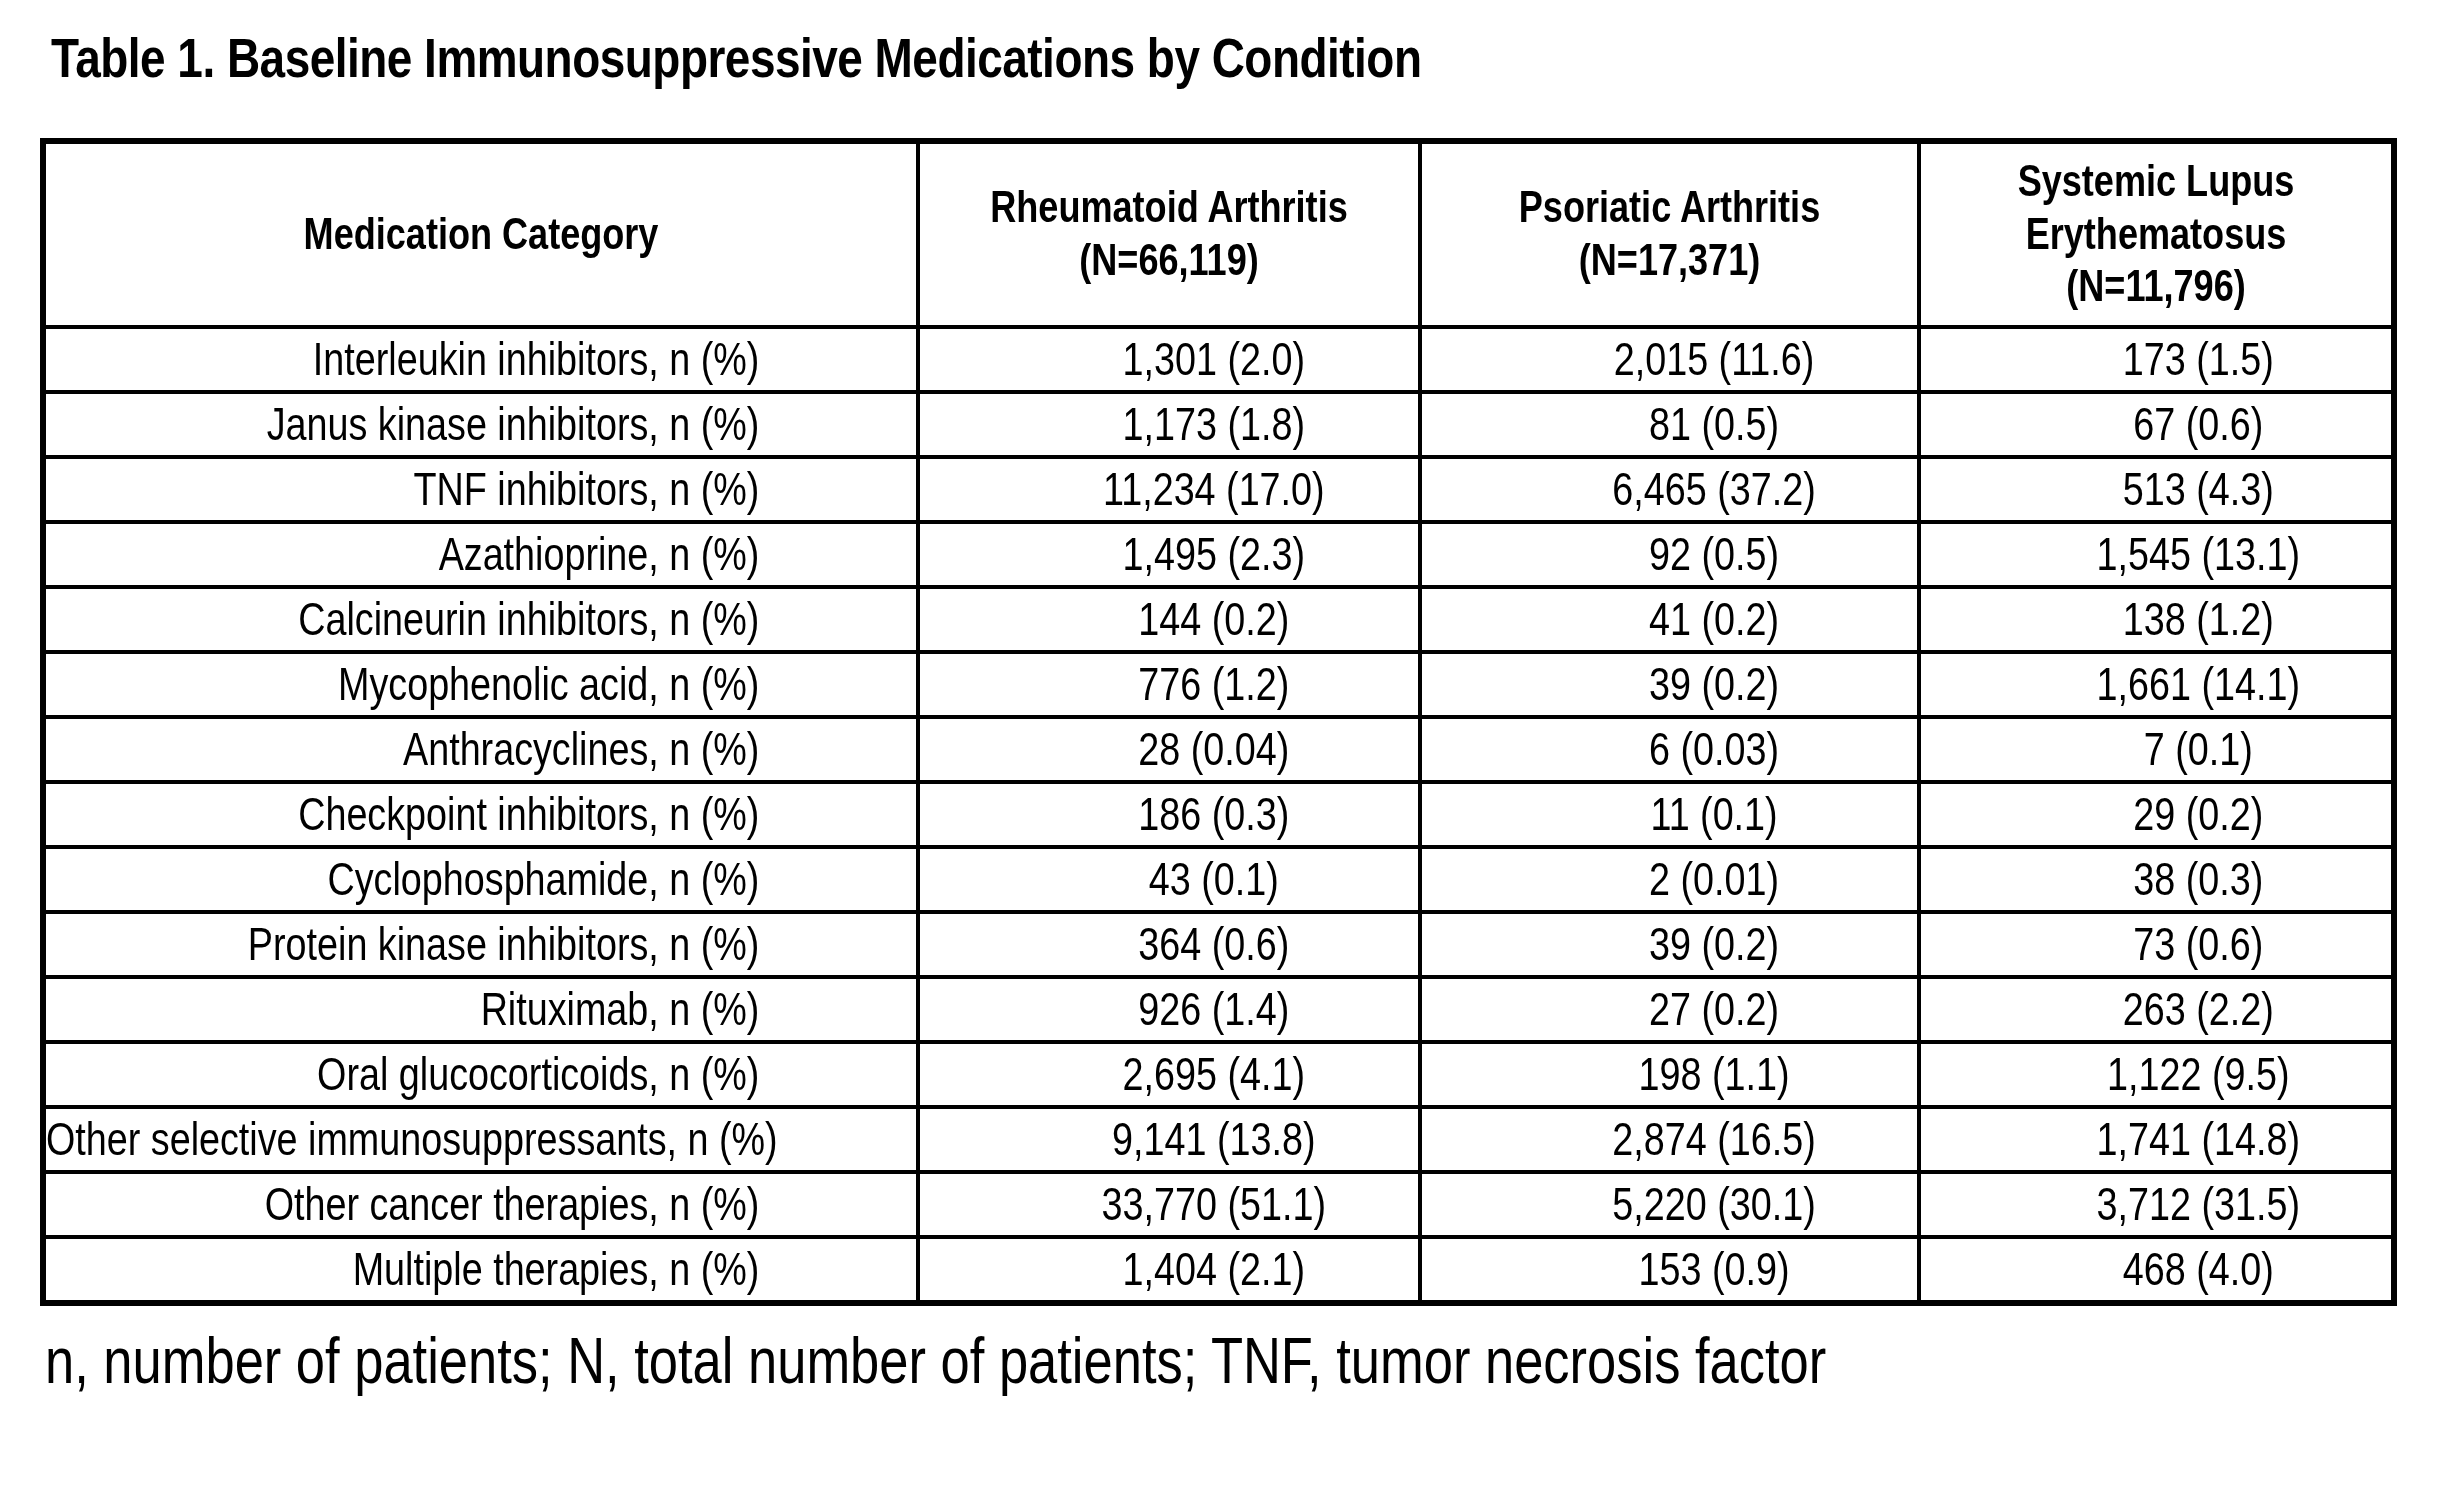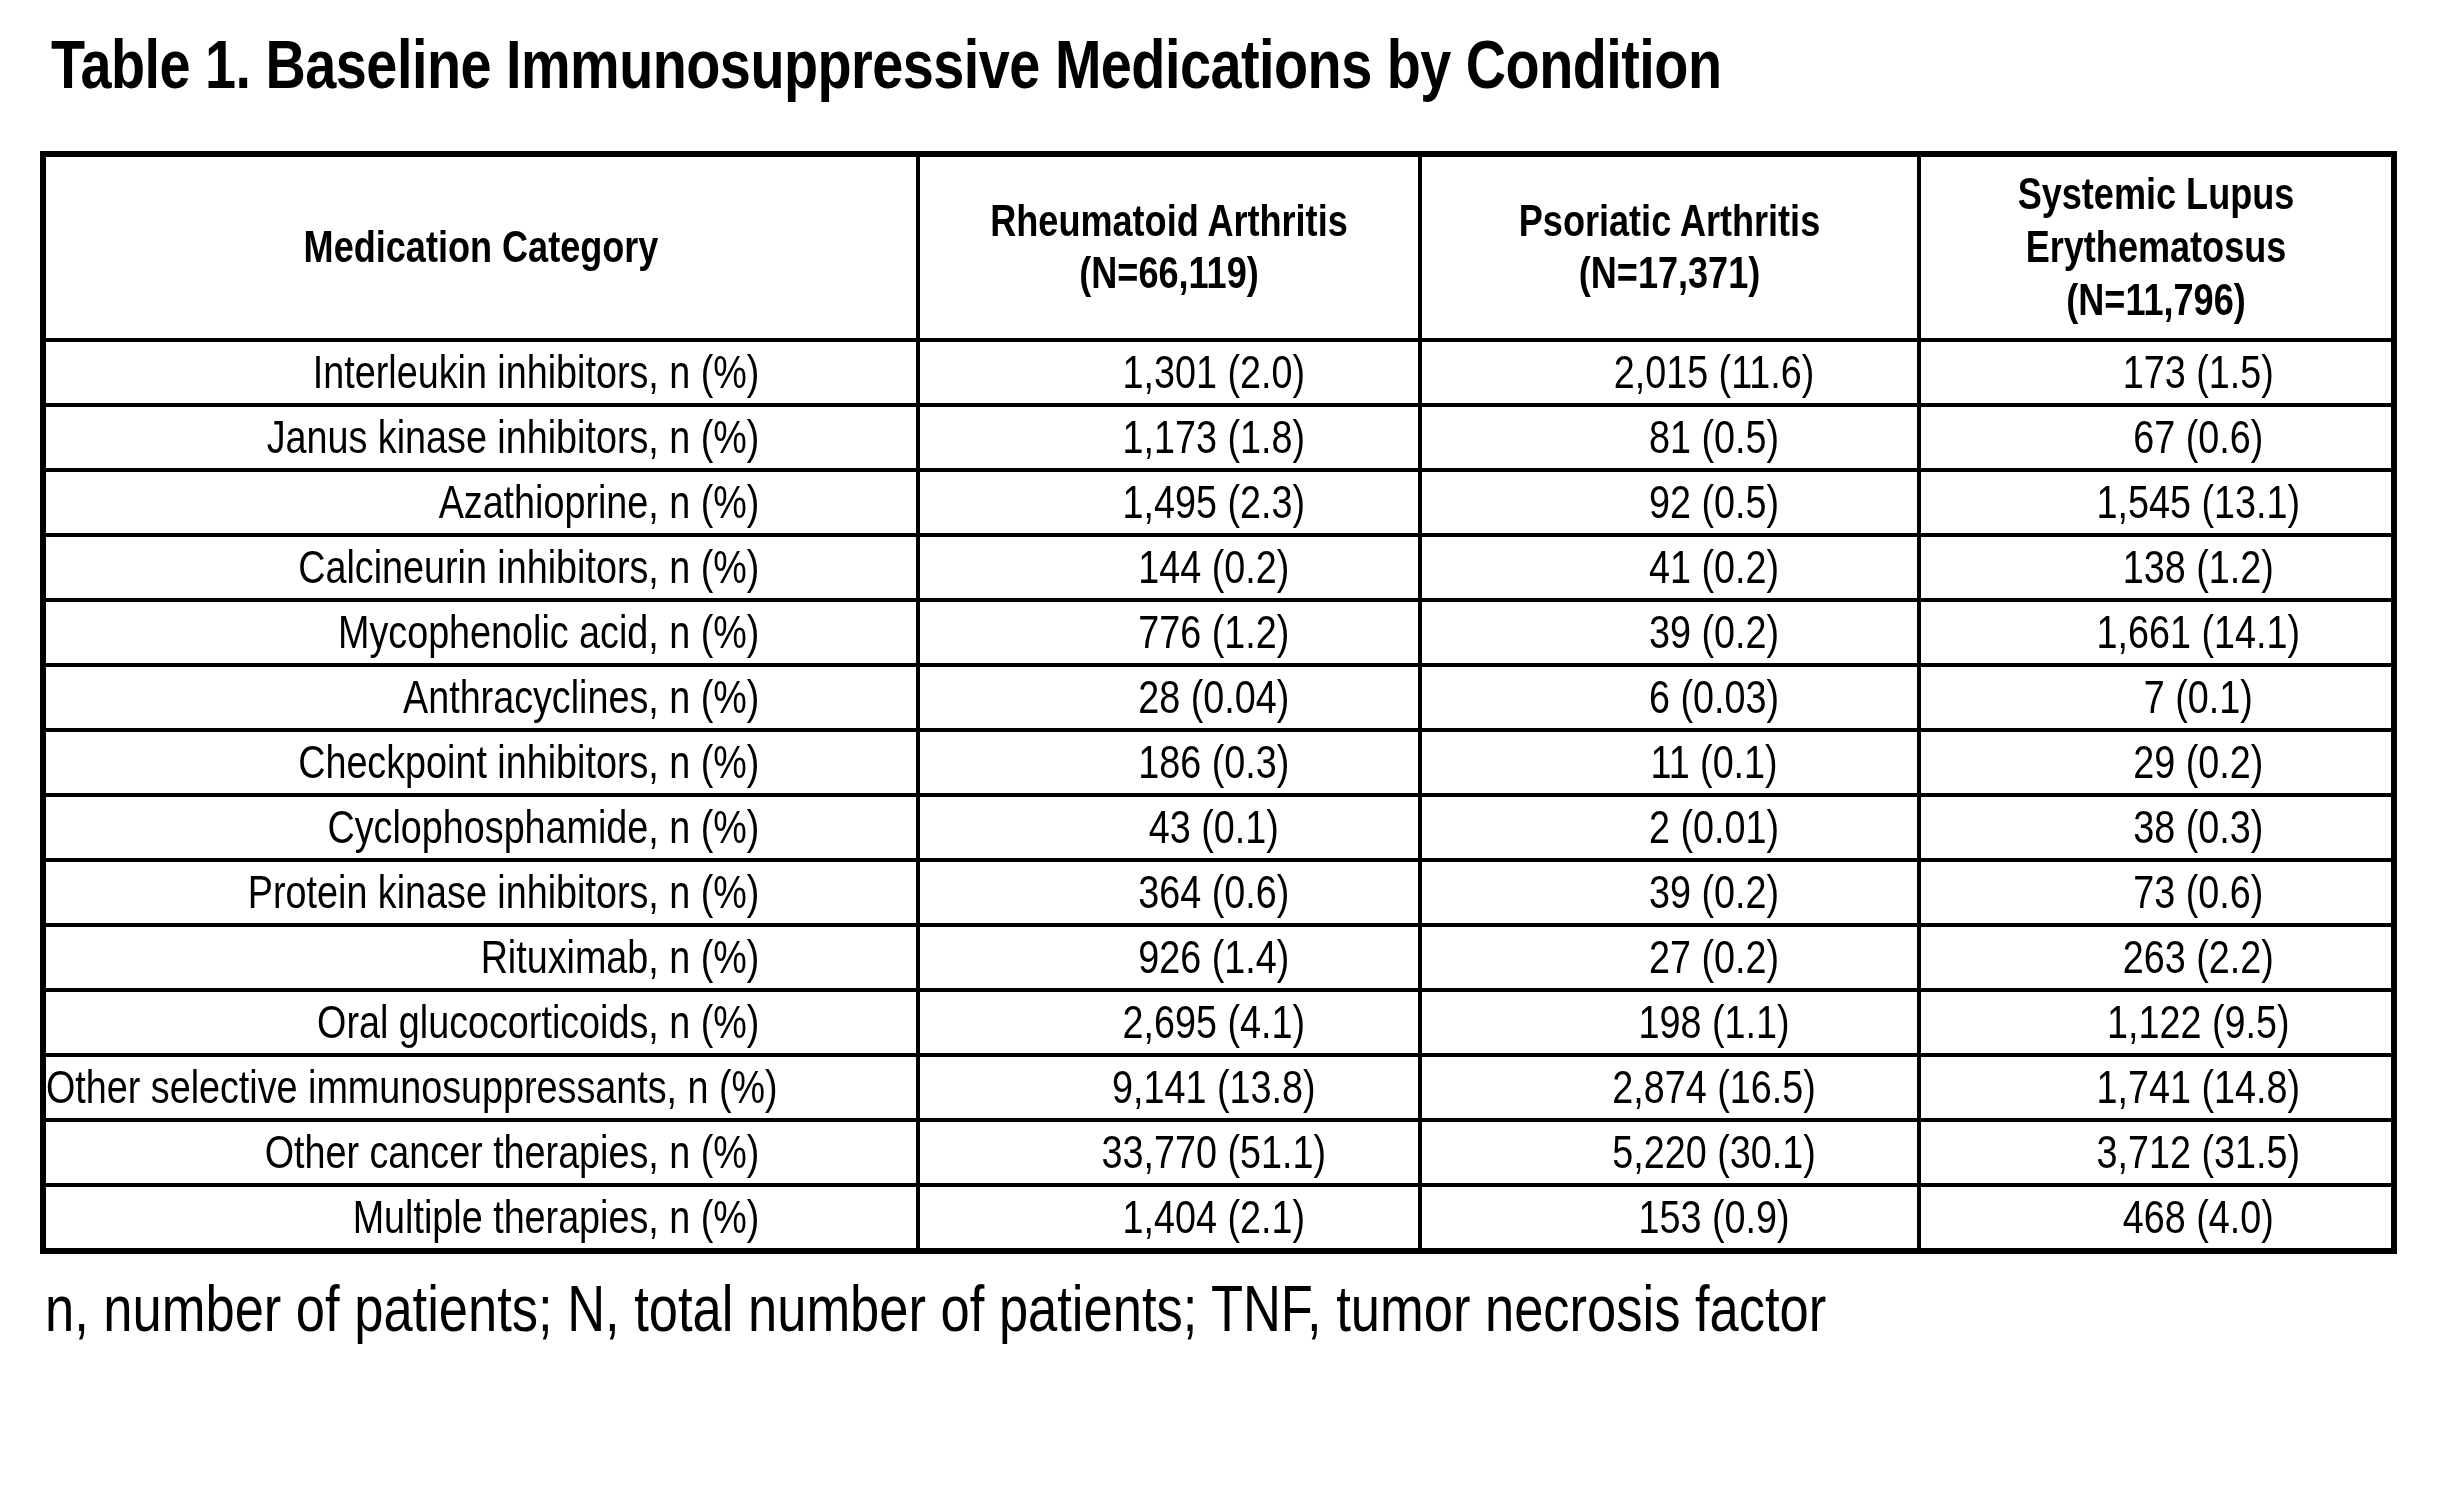--- a/index.html
+++ b/index.html
@@ -12,21 +12,21 @@
     overflow: hidden;
   }
   
   .cx   { display: block; }
   .cx-l { transform: scaleX(0.82); transform-origin: 0 50%; white-space: nowrap; }
   .cx-r { transform: scaleX(0.82); transform-origin: 100% 50%; white-space: nowrap; }
   .cx-c { transform: scaleX(0.82); transform-origin: 50% 50%; }
 
   .title {
     margin: 27px 0 0 51px;
-    font-size: 68px;
+    font-size: 56px;
     font-weight: bold;
     letter-spacing: -0.6px;
     line-height: 1.1;
   }
 
   table.med {
     margin: 49px 0 0 40px;
     width: 2351px;
     table-layout: fixed;
     border-collapse: collapse;
@@ -117,20 +117,34 @@
         </td>
       <td class="val">
           <span class="cx cx-r">81 (0.5)</span>
         </td>
       <td class="val">
           <span class="cx cx-r">67 (0.6)</span>
         </td>
     </tr>
     <tr>
       <td class="cat">
+          <span class="cx cx-l">TNF inhibitors, n (%)</span>
+        </td>
+      <td class="val">
+          <span class="cx cx-r">11,234 (17.0)</span>
+        </td>
+      <td class="val">
+          <span class="cx cx-r">6,465 (37.2)</span>
+        </td>
+      <td class="val">
+          <span class="cx cx-r">513 (4.3)</span>
+        </td>
+    </tr>
+    <tr>
+      <td class="cat">
           <span class="cx cx-l">Azathioprine, n (%)</span>
         </td>
       <td class="val">
           <span class="cx cx-r">1,495 (2.3)</span>
         </td>
       <td class="val">
           <span class="cx cx-r">92 (0.5)</span>
         </td>
       <td class="val">
           <span class="cx cx-r">1,545 (13.1)</span>

